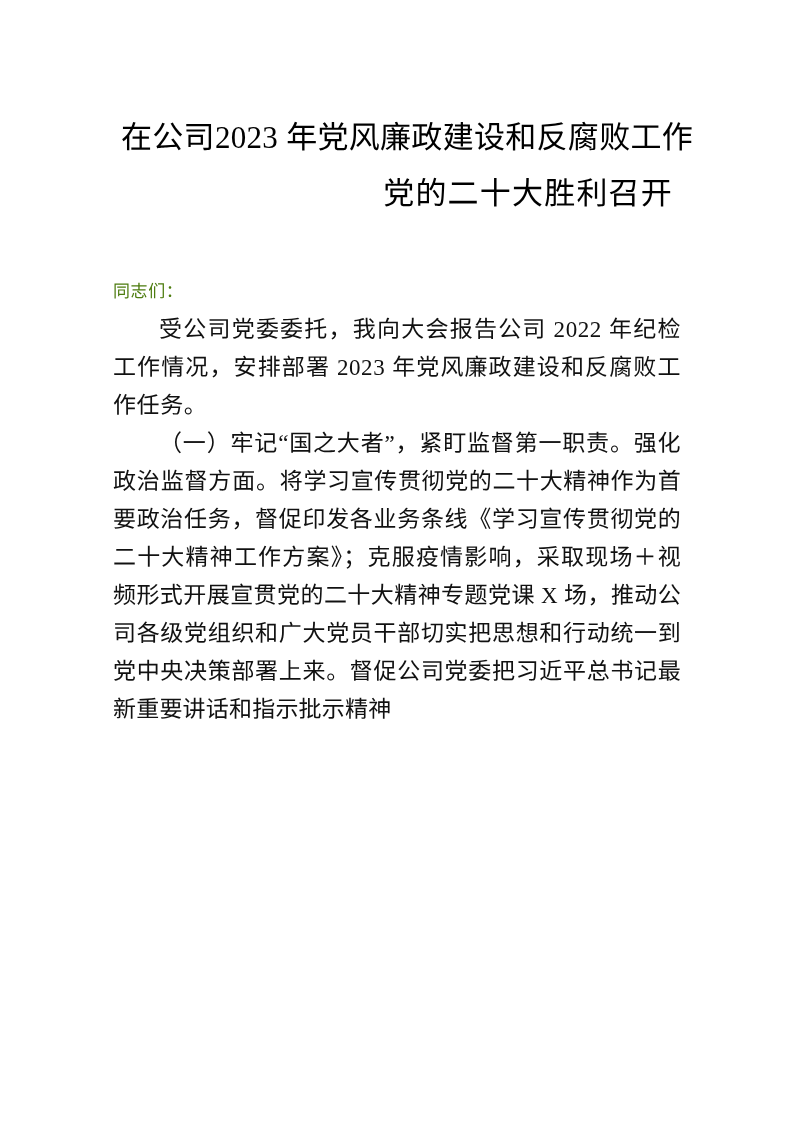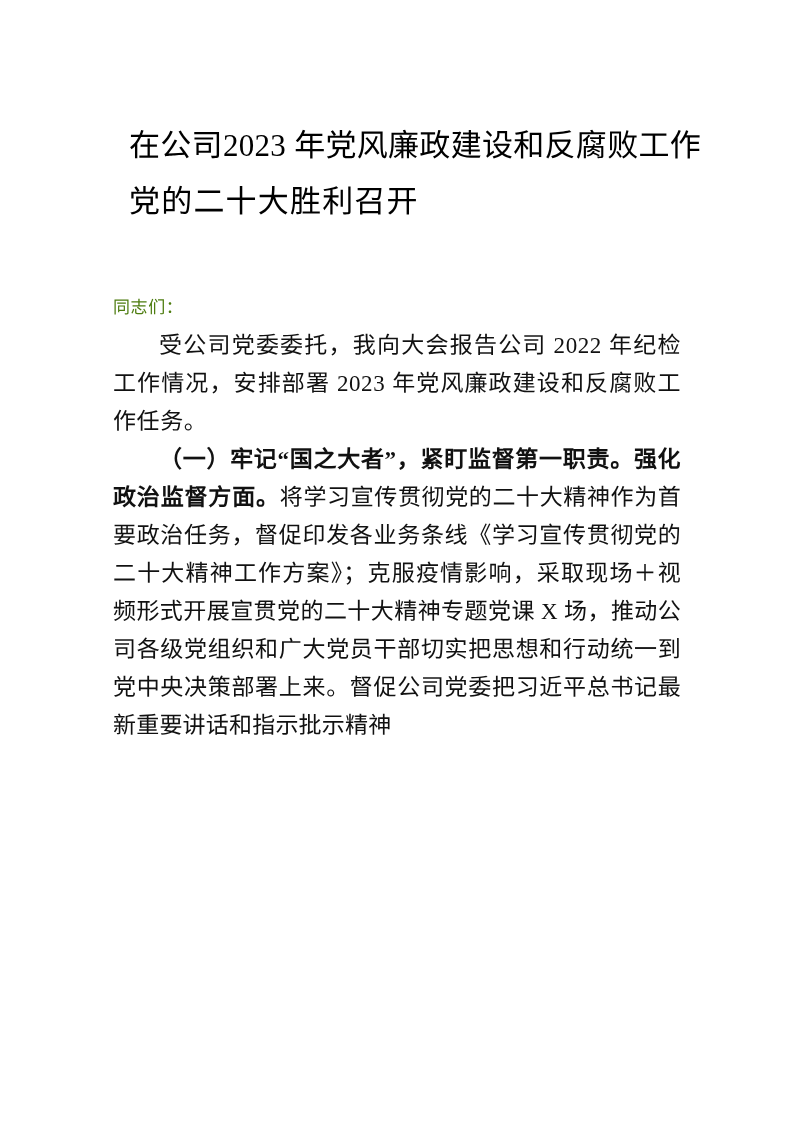--- a/index.html
+++ b/index.html
@@ -20,23 +20,23 @@
 
   .content {
     position: absolute;
     left: 113px;
     top: 0;
     width: 568px;
   }
 
   
   .doc-title {
-    margin: 16px;
+    margin: 8px;
     padding-top: 102px;
-    text-align: left;
+    text-align: right;
     font-family: "Liberation Serif", "DejaVu Serif", serif;
     font-weight: 400;
     font-size: 31px;
     line-height: 56px;
     color: #000000;
     letter-spacing: 0.3px;
   }
   .doc-title .t-line {
     display: block;
     white-space: nowrap;
@@ -81,21 +81,21 @@
     font-weight: bold;
     font-size: 26px;
     line-height: 38px;
     color: #000000;
     text-indent: 2em;
     letter-spacing: 0.2px;
   }
 
   
   .b {
-    font-weight: bold;
+    font-weight: normal;
     letter-spacing: 0.4px;
   }
 
   .run { }
 </style>
 </head>
 <body>
 
 <div class="page">
   <div class="content">

